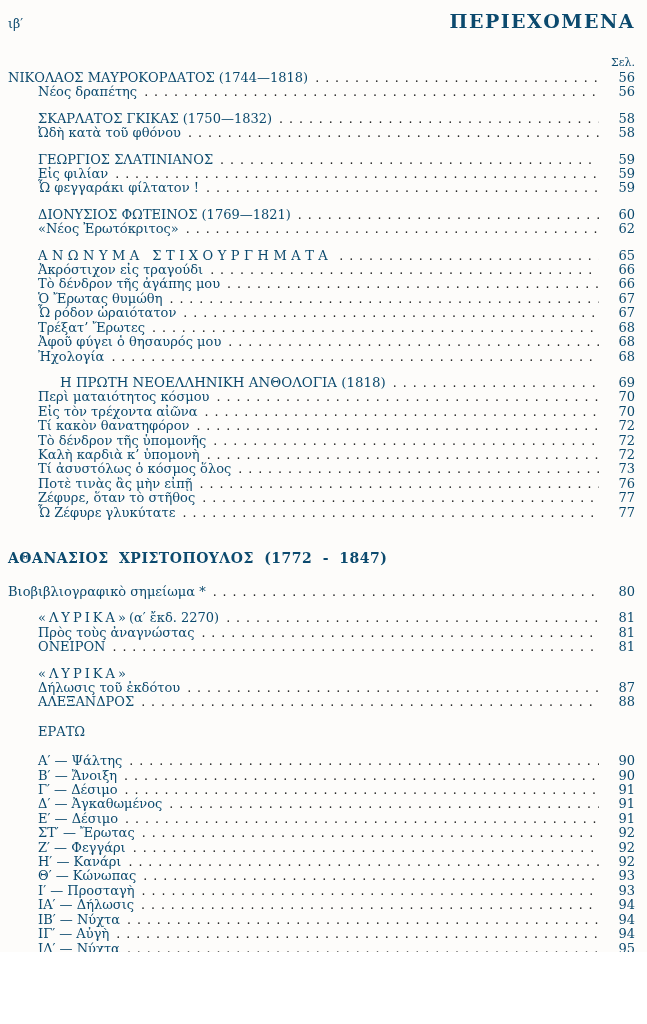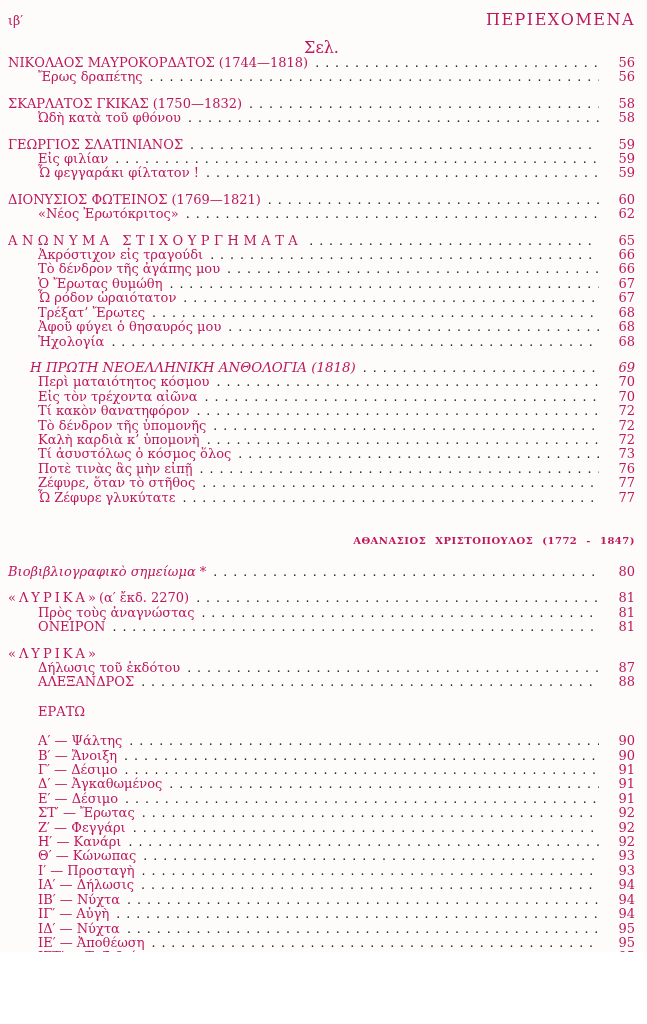--- a/index.html
+++ b/index.html
@@ -1,64 +1,64 @@
 <!DOCTYPE html>
 <html><head>
 <meta charset="utf-8">
 <style>
   html,body { margin:0; padding:0; background:#ffffff; }
   .page {
     width:647px; height:952px; box-sizing:border-box;
-    background:#fdfcfa; color:#be185d;
+    background:#fdfcfa; color:#0c4a6e;
     font-family:"DejaVu Serif", serif;
     padding:10px 12px 0 8px; overflow:hidden; position:relative;
   }
   .page-header { display:flex; justify-content:space-between; align-items:baseline; font-size:13px; }
   .folio { font-size:12.5px; }
-  .running-title { letter-spacing:1.5px; font-size:16px; }
-  .page-col-label { text-align:center; font-size:16px; margin-top:12px; line-height:14px; }
+  .running-title { letter-spacing:1.5px; font-size:19px;font-weight:bold; }
+  .page-col-label { text-align:right; font-size:11px; margin-top:24px; line-height:14px; }
   .toc { margin-top:1px; }
   .row { display:flex; align-items:baseline; line-height:14.4px; font-size:13px; white-space:nowrap; }
   .row .label { flex:none; }
   .row.lvl1 { padding-left:30px; }
-  .row.subhead { padding-left:22px; font-size:13.4px;font-style:italic; }
-  .row.gap  { margin-top:12px; }
+  .row.subhead { padding-left:22px; font-size:13.4px; }
+  .row.gap  { margin-top:12px;margin-left:30px; }
   .row.gap2 { margin-top:15px; }
   .row.spaced .label { letter-spacing:4.5px; }
   .spaced-label { letter-spacing:3px; }
-  .row.italic .label { font-style:italic; }
+  .row.italic .label { }
   .leader { flex:1 1 auto; overflow:hidden; margin:0 6px 0 7px; }
   .leader::after {
     content:". . . . . . . . . . . . . . . . . . . . . . . . . . . . . . . . . . . . . . . . . . . . . . . . . . . . . . . . . . . . . . . . . . . . . . . . . . . . . . . .";
     letter-spacing:1px; font-size:12.5px; color:#242424;
   }
   .pageno { flex:none; width:30px; text-align:right; font-size:13px; }
   .center-heading {
-    text-align:right; font-weight:bold; font-size:10px;
+    text-align:left; font-weight:bold; font-size:14px;
     letter-spacing:0.5px; word-spacing:5px;
     margin:30px 0 19px 0;
   }
 </style>
 </head>
 <body>
 
 <div class="page">
   <div class="page-header">
     <span class="folio">ιβ′</span>
     <span class="running-title">ΠΕΡΙΕΧΟΜΕΝΑ</span>
   </div>
   <div class="page-col-label">Σελ.</div>
   <div class="toc">
       <div class="row lvl0">
         <span class="label">ΝΙΚΟΛΑΟΣ ΜΑΥΡΟΚΟΡΔΑΤΟΣ (1744—1818)</span>
         <span class="leader"></span>
         <span class="pageno">56</span>
       </div>
       <div class="row lvl1">
-        <span class="label">Ἔρως δραπέτης</span>
+        <span class="label">Νέος δραπέτης</span>
         <span class="leader"></span>
         <span class="pageno">56</span>
       </div>
       <div class="row lvl0 gap">
         <span class="label">ΣΚΑΡΛΑΤΟΣ ΓΚΙΚΑΣ (1750—1832)</span>
         <span class="leader"></span>
         <span class="pageno">58</span>
       </div>
       <div class="row lvl1">
         <span class="label">Ὠδὴ κατὰ τοῦ φθόνου</span>

